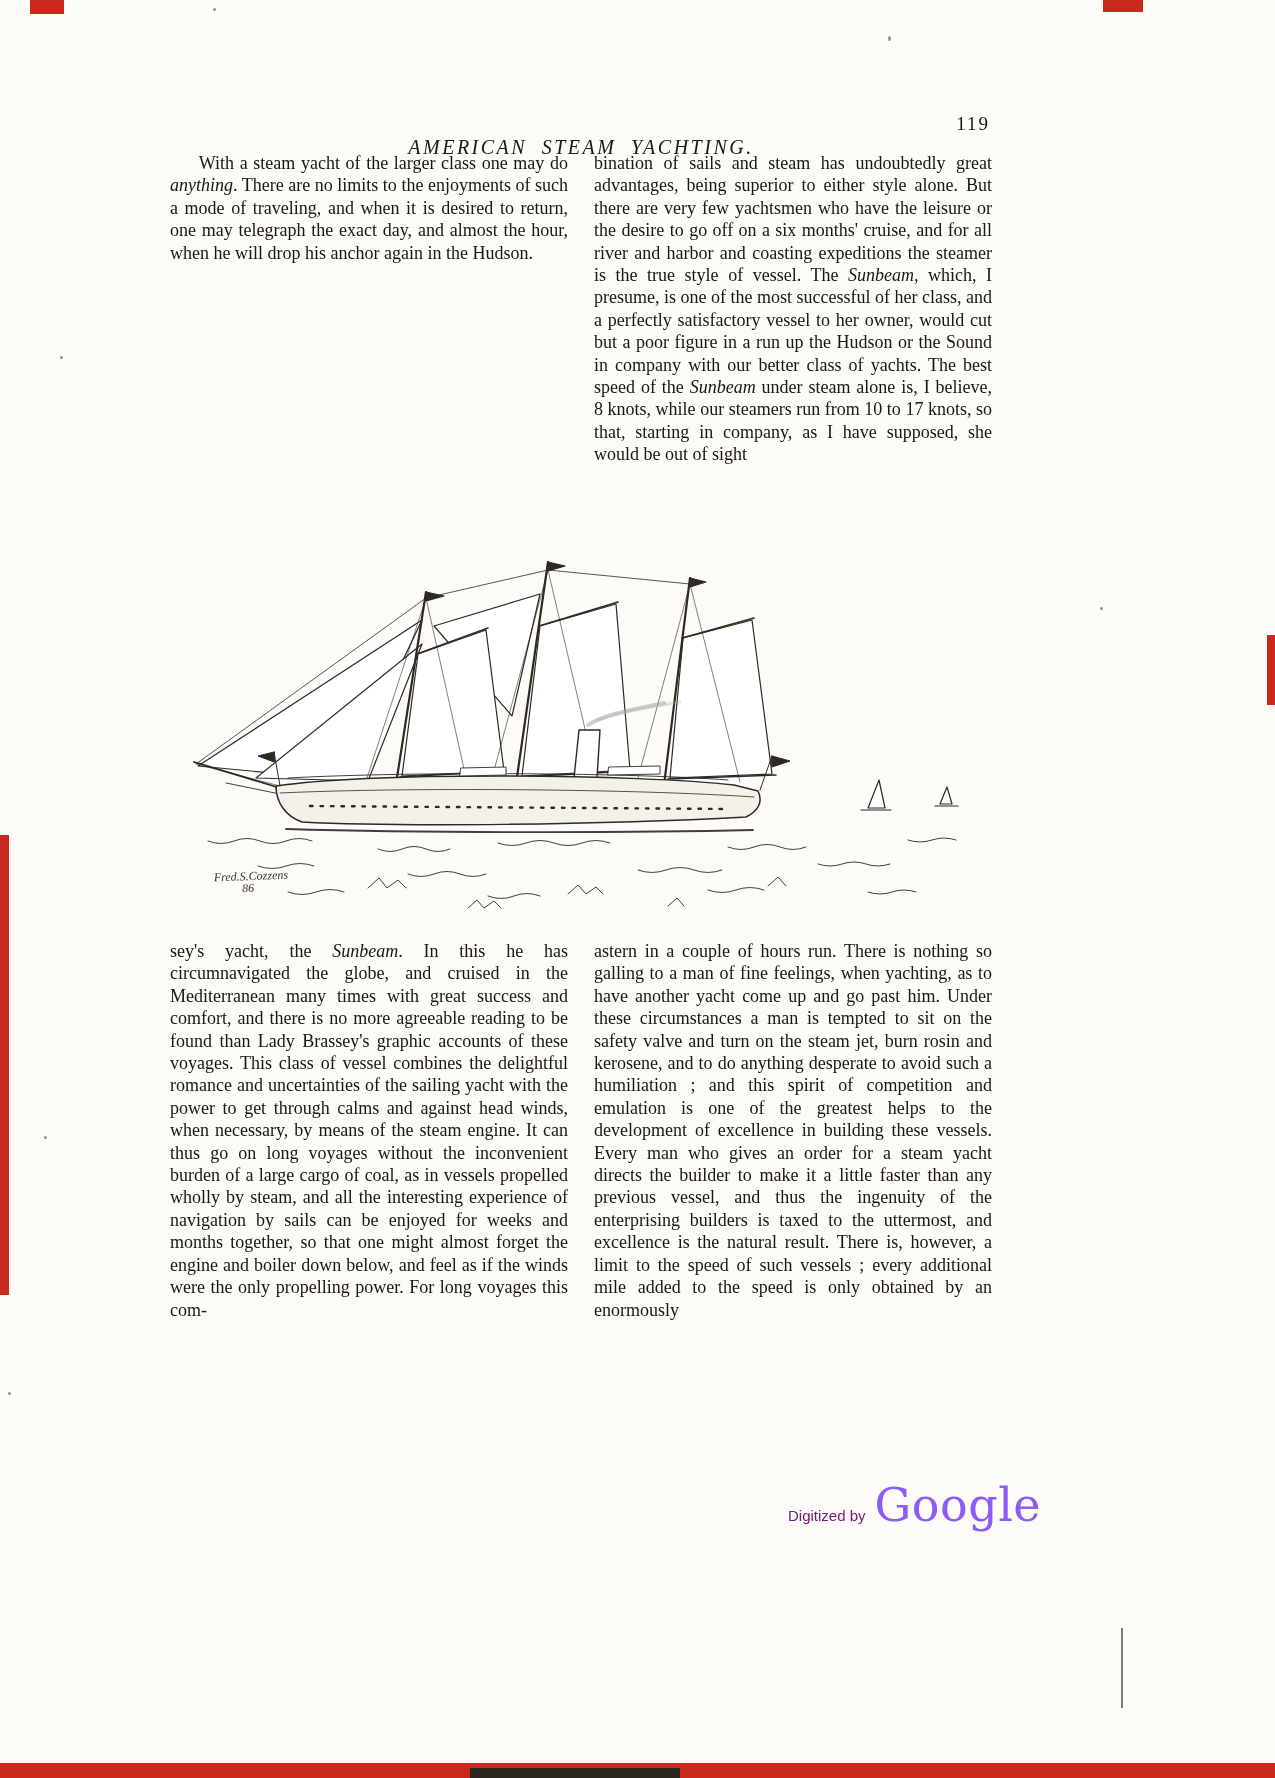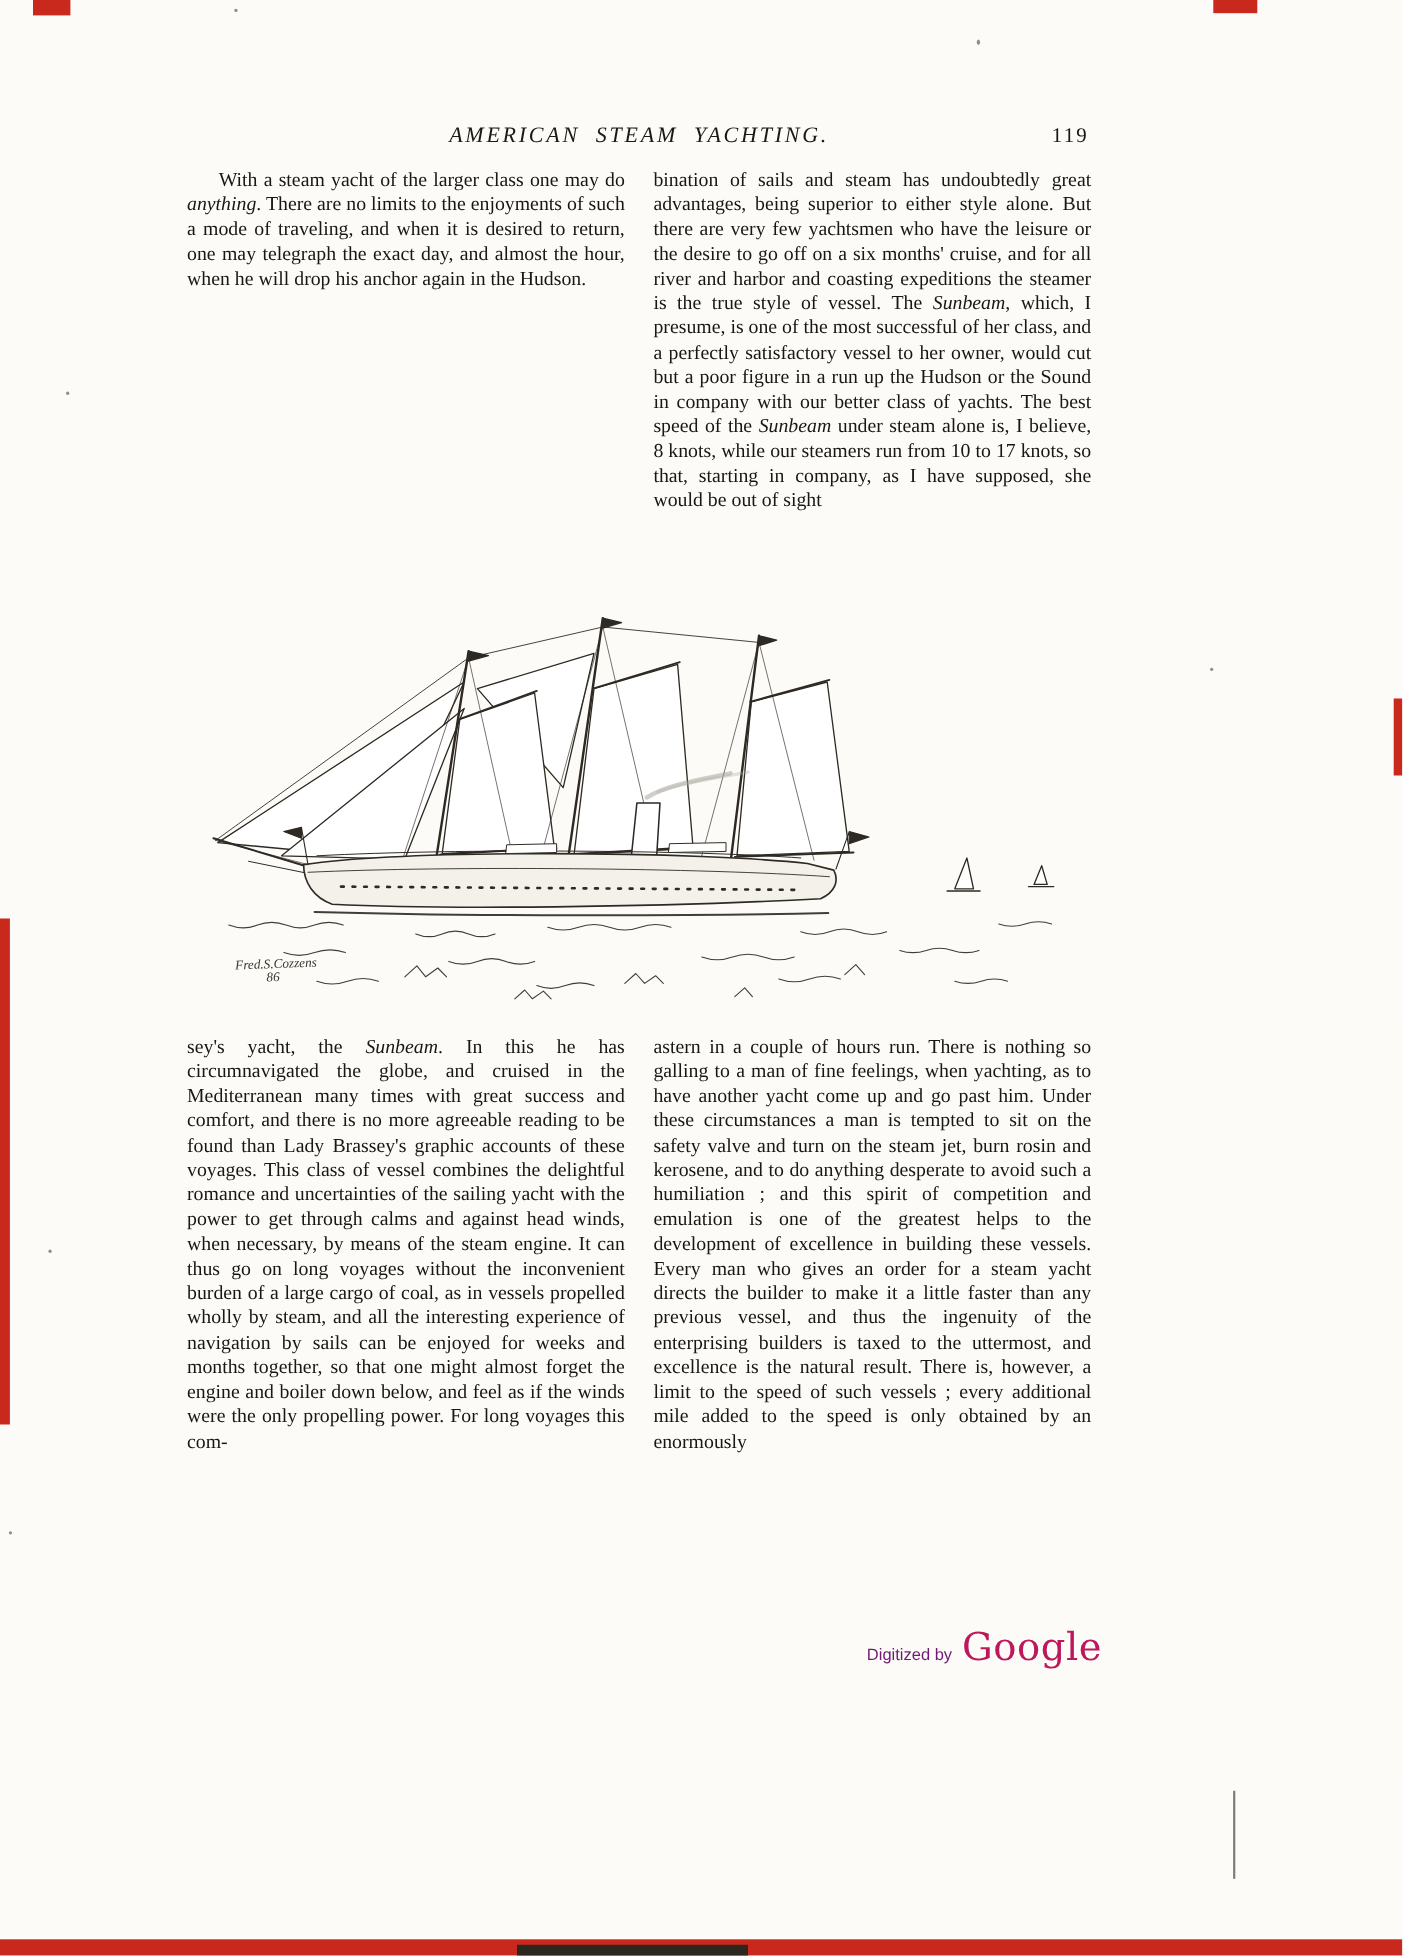--- a/index.html
+++ b/index.html
@@ -10,21 +10,21 @@
     height: 1778px;
     background: #fcfbf7;
     overflow: hidden;
     font-family: "Liberation Serif", serif;
     color: #191613;
   }
   
   .header { position: absolute; top: 112px; left: 170px; width: 822px; height: 30px; }
   .running-title {
     text-align: center; font-style: italic; font-size: 20px;
-    letter-spacing: 2.5px; word-spacing: 7px; color: #1c1813;
+    letter-spacing: 2.5px; word-spacing: 7px; color: #1c1813; margin-top: 24px;
   }
   .page-number { position: absolute; right: 2px; top: 1px; font-size: 19px; letter-spacing: 2px; }
   
   .text-block { position: absolute; left: 170px; width: 822px; display: flex; gap: 26px; }
   .text-block.top { top: 152px; }
   .text-block.bottom { top: 940px; }
   .col { width: 398px; font-size: 18px; line-height: 22.4px; text-align: justify; }
   .para { margin: 0; text-indent: 1.6em; }
   .para.noindent { text-indent: 0; }
   
@@ -36,21 +36,21 @@
   }
   .signature {
     position: absolute; left: 46px; top: 330px;
     font-style: italic; font-size: 12px; color: #3a352c;
     transform: rotate(-2deg); line-height: 12px;
   }
   .signature .year { display: block; margin-left: 28px; }
   
   .watermark { position: absolute; left: 788px; top: 1478px; display: flex; align-items: baseline; gap: 9px; }
   .wm-prefix { font-family: "Liberation Sans", sans-serif; font-size: 15px; color: #701a75; }
-  .wm-logo { font-family: "DejaVu Serif", serif; font-size: 35px; color: #be185d; letter-spacing: 0.5px; }
+  .wm-logo { font-family: "DejaVu Serif", serif; font-size: 46px; color: #8b5cf6; letter-spacing: 0.5px; }
   
   .artifact { position: absolute; background: #c9281c; }
   .artifact.dark { background: #2c2620; }
   .speck { position: absolute; background: #3b352c; border-radius: 50%; opacity: 0.55; }
 </style>
 </head>
 <body>
 
 <div class="page">
 

